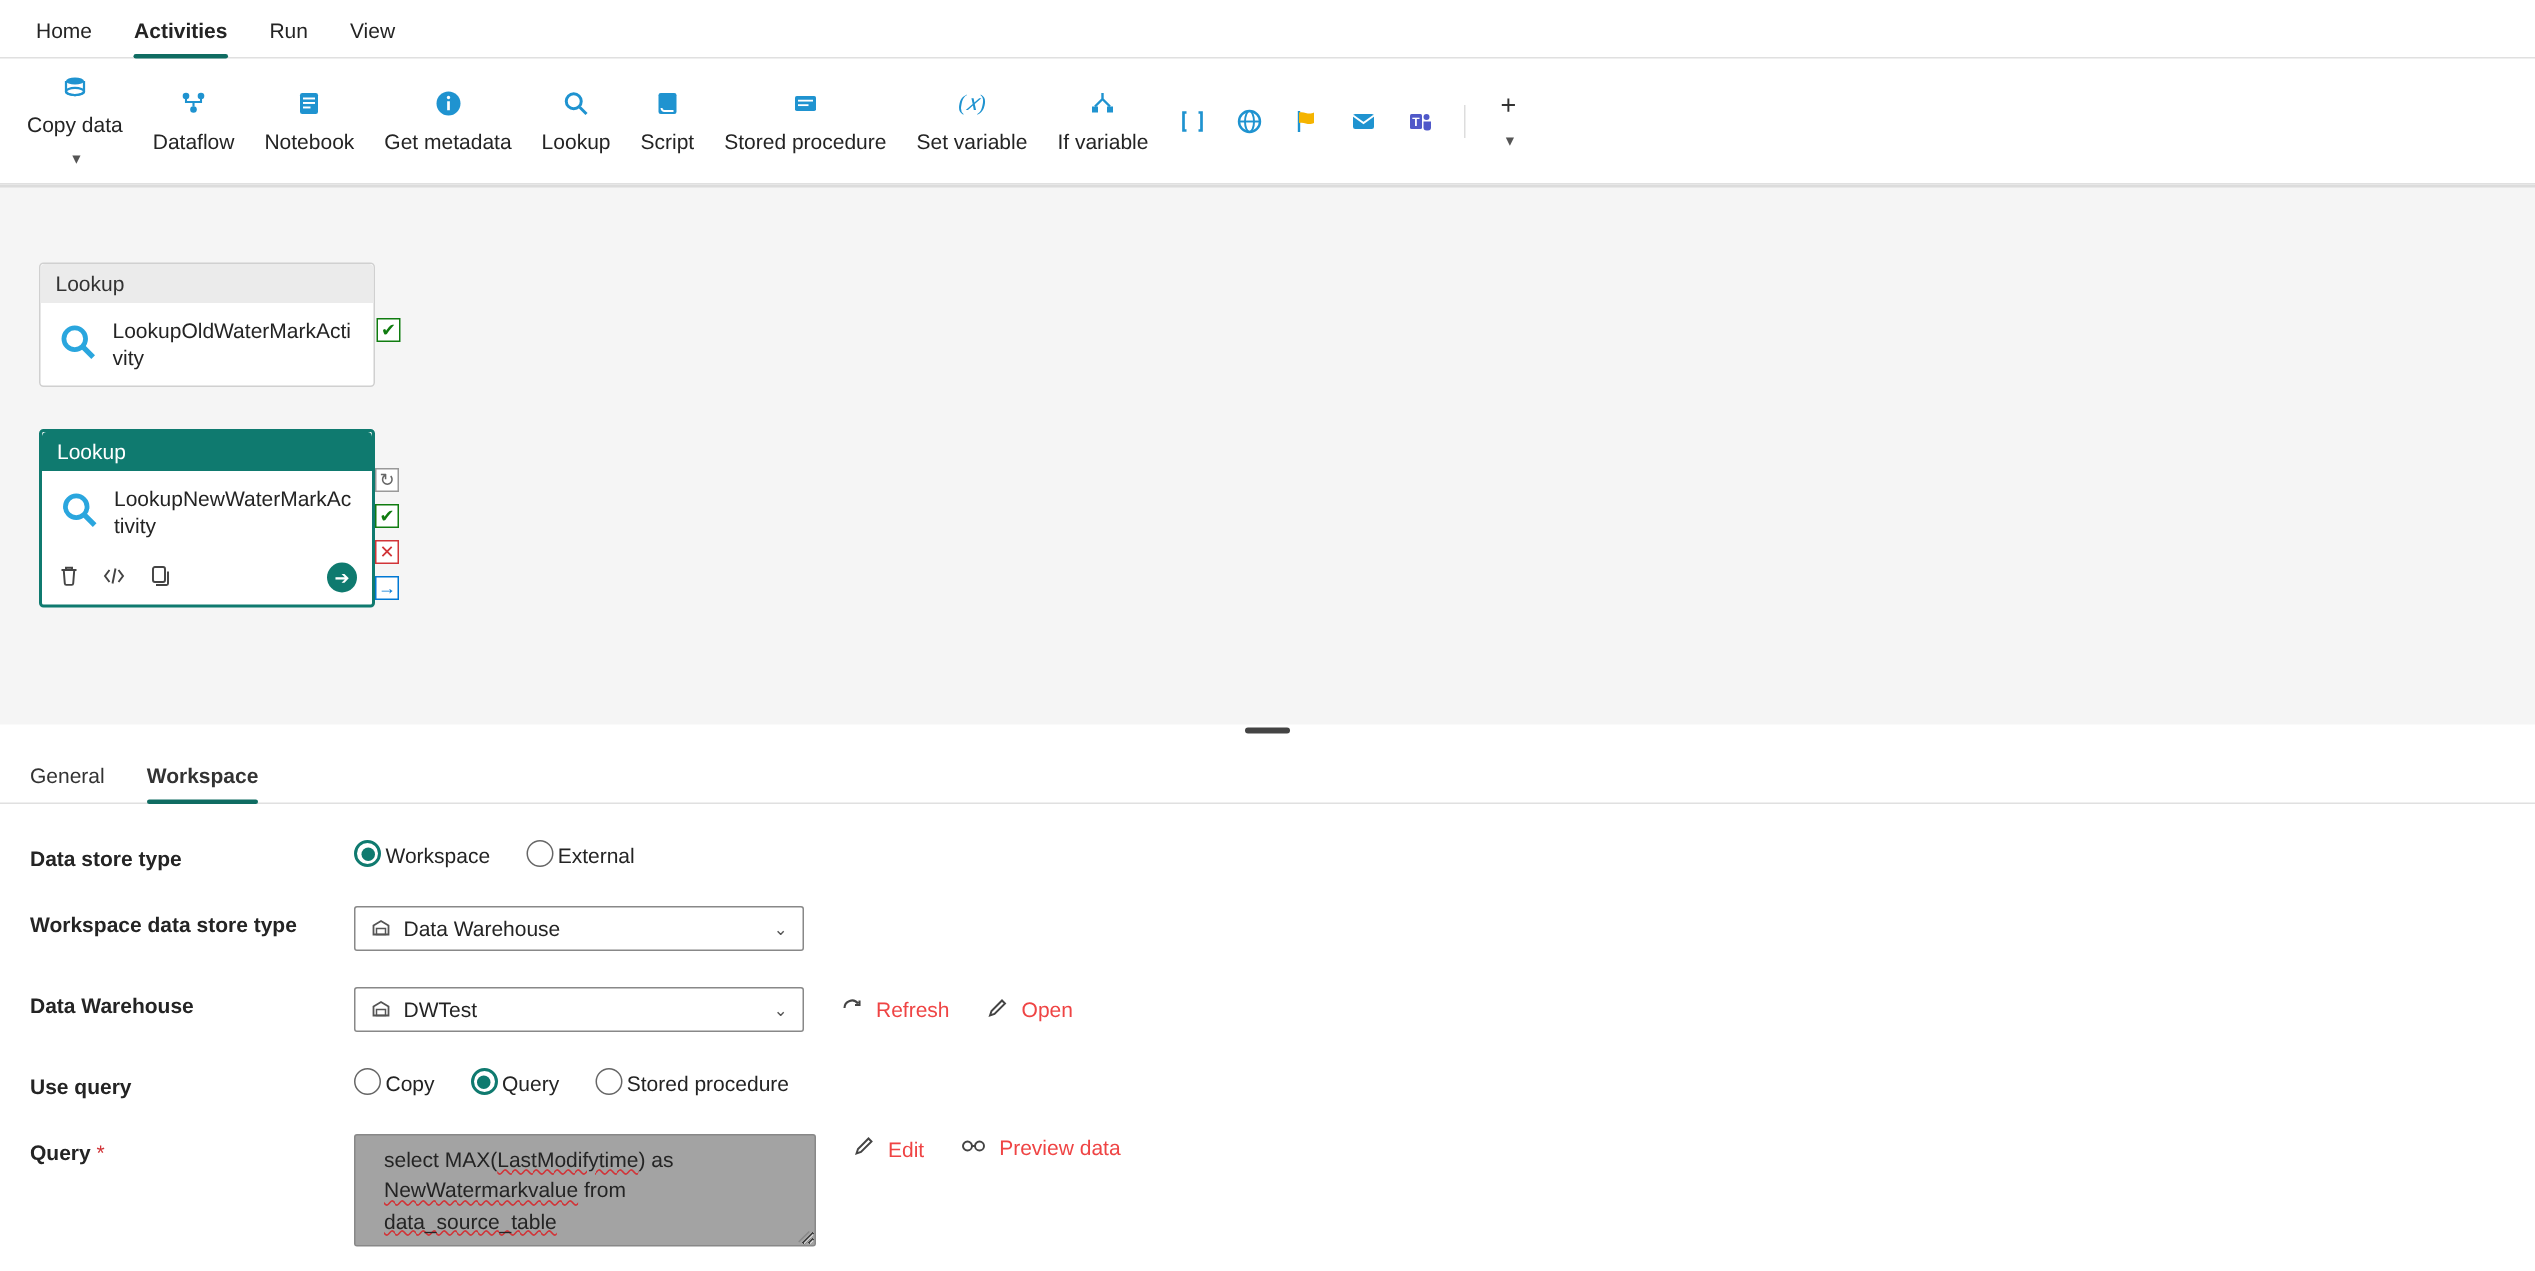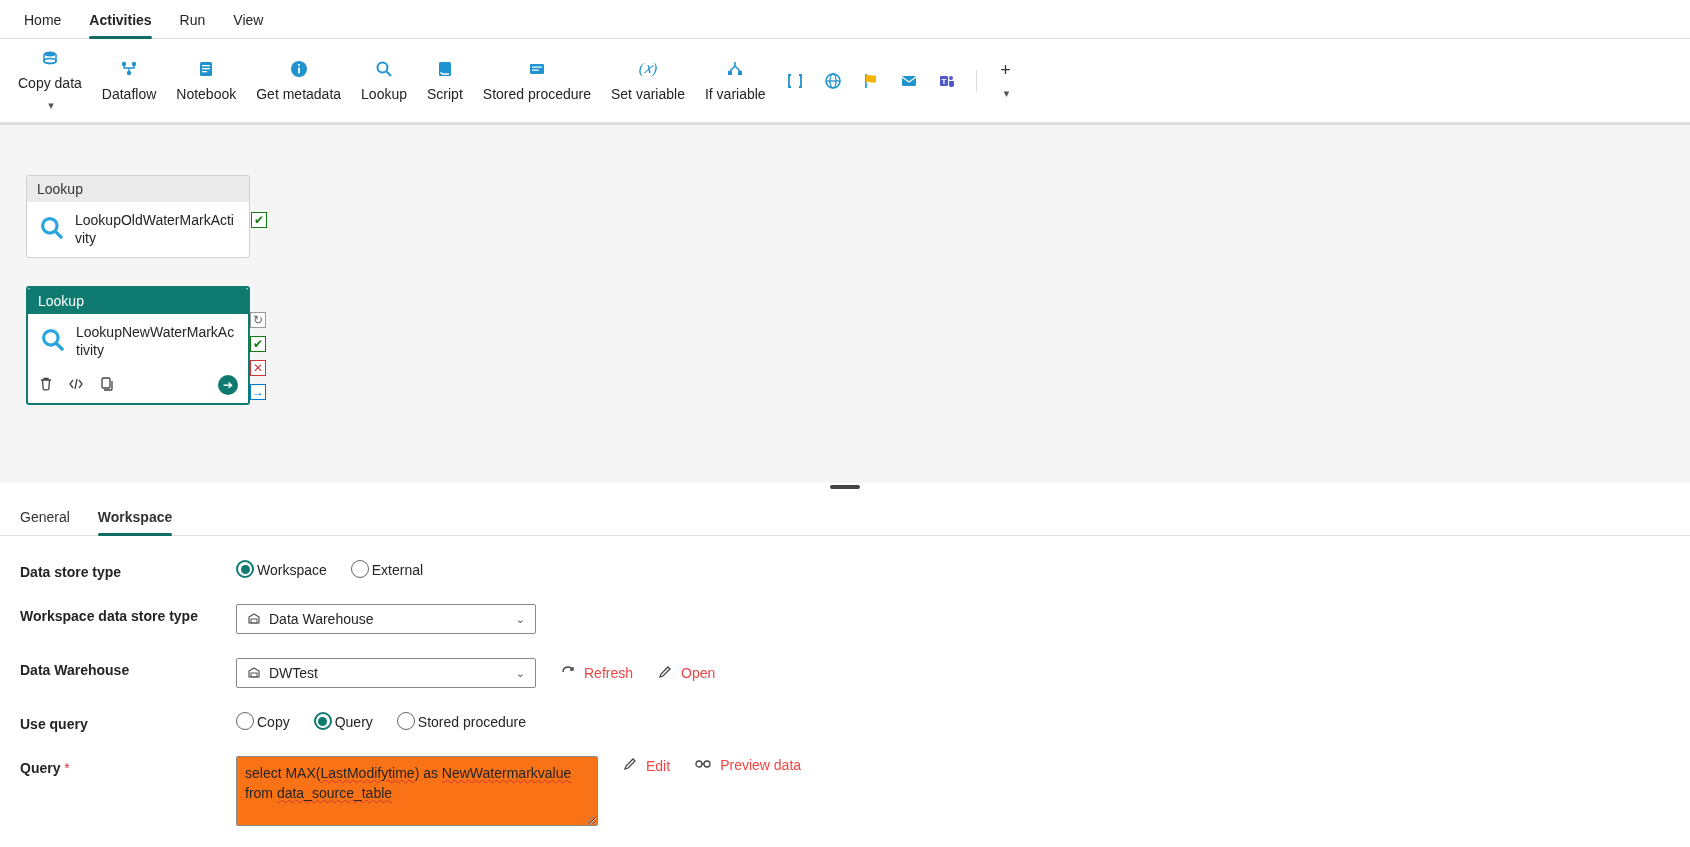--- a/index.html
+++ b/index.html
@@ -58,21 +58,21 @@
 .radio { display:inline-flex; align-items:flex-end; gap:3px; cursor:pointer;}
 .radio .r-outer { width:18px; height:18px; border:1px solid #666; border-radius:50%; display:flex; align-items:center; justify-content:center;}
 .radio.checked .r-outer { border:2px solid #0f7a6f; }
 .radio .r-inner { width:9px; height:9px; border-radius:50%; }
 .radio.checked .r-inner { background:#0f7a6f; }
 .select-box { width: 300px; height: 30px; border:1px solid #888; border-radius:2px; display:flex; align-items:center; justify-content:space-between; padding: 0 10px; background:#fff; cursor:pointer;}
 .select-box .sb-left { display:flex; align-items:center; gap:8px;}
 .select-box .chev { font-size:11px; color:#555;}
 .link-btn { display:inline-flex; align-items:center; gap:8px; color:#ef4444; cursor:pointer;}
 .link-btn .lb-icon { color:#444; }
-.textarea-box { width:362px; min-height:70px; border:1px solid #888; border-radius:2px; padding:6px 8px; font-size:14px; background:#f97316; line-height:1.45; resize:both; overflow:auto; position:relative;}
+.textarea-box { width:308px; min-height:70px; border:1px solid #888; border-radius:2px; padding:6px 19px; font-size:14px; background:#a3a3a3; line-height:1.45; resize:both; overflow:auto; position:relative;}
 .textarea-box .squiggle { text-decoration: underline wavy #d13438; text-decoration-thickness:1px;}
 .check { width:22px; height:22px; background:#0f7a6f; border-radius:2px; display:flex; align-items:center; justify-content:center; color:#fff; font-size:14px;}
 .resize-handle { position:absolute; right:2px; bottom:2px; width:10px; height:10px; }
 .resize-handle::before, .resize-handle::after { content:""; position:absolute; background:#888; height:1px; transform:rotate(-45deg);}
 .resize-handle::before{ width:10px; right:0; bottom:3px;}
 .resize-handle::after{ width:6px; right:0; bottom:0;}
 </style>
 </head>
 <body>
 

